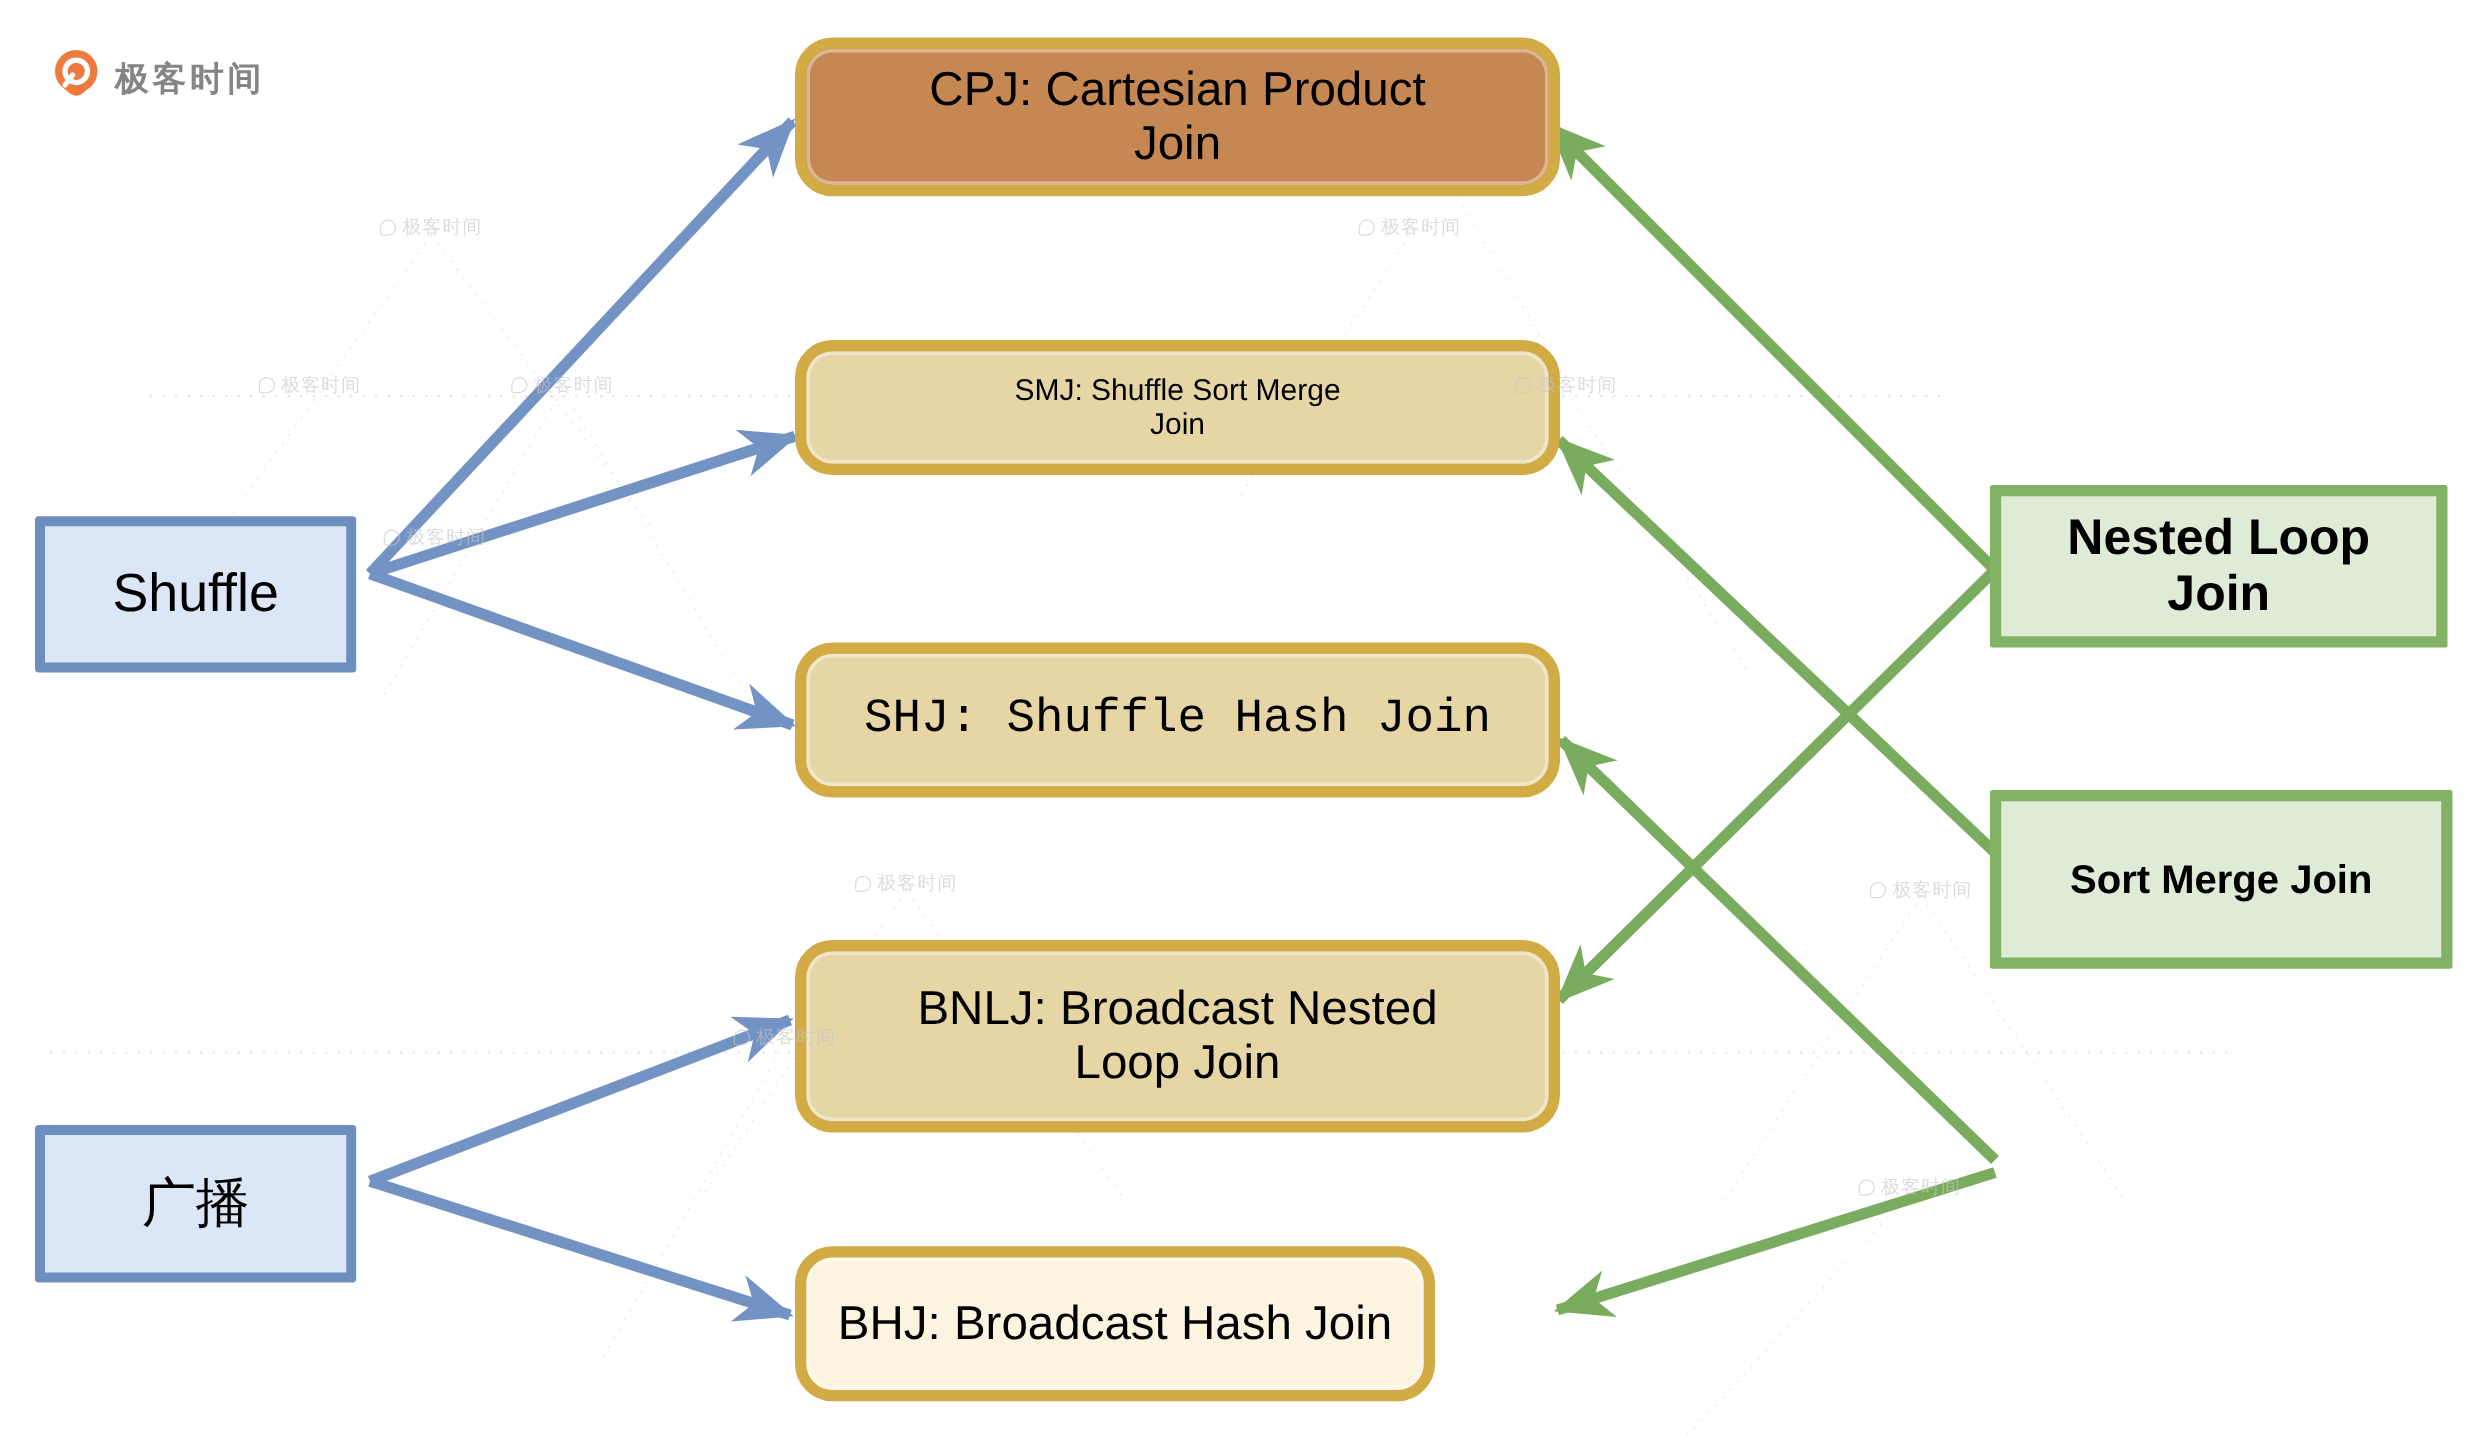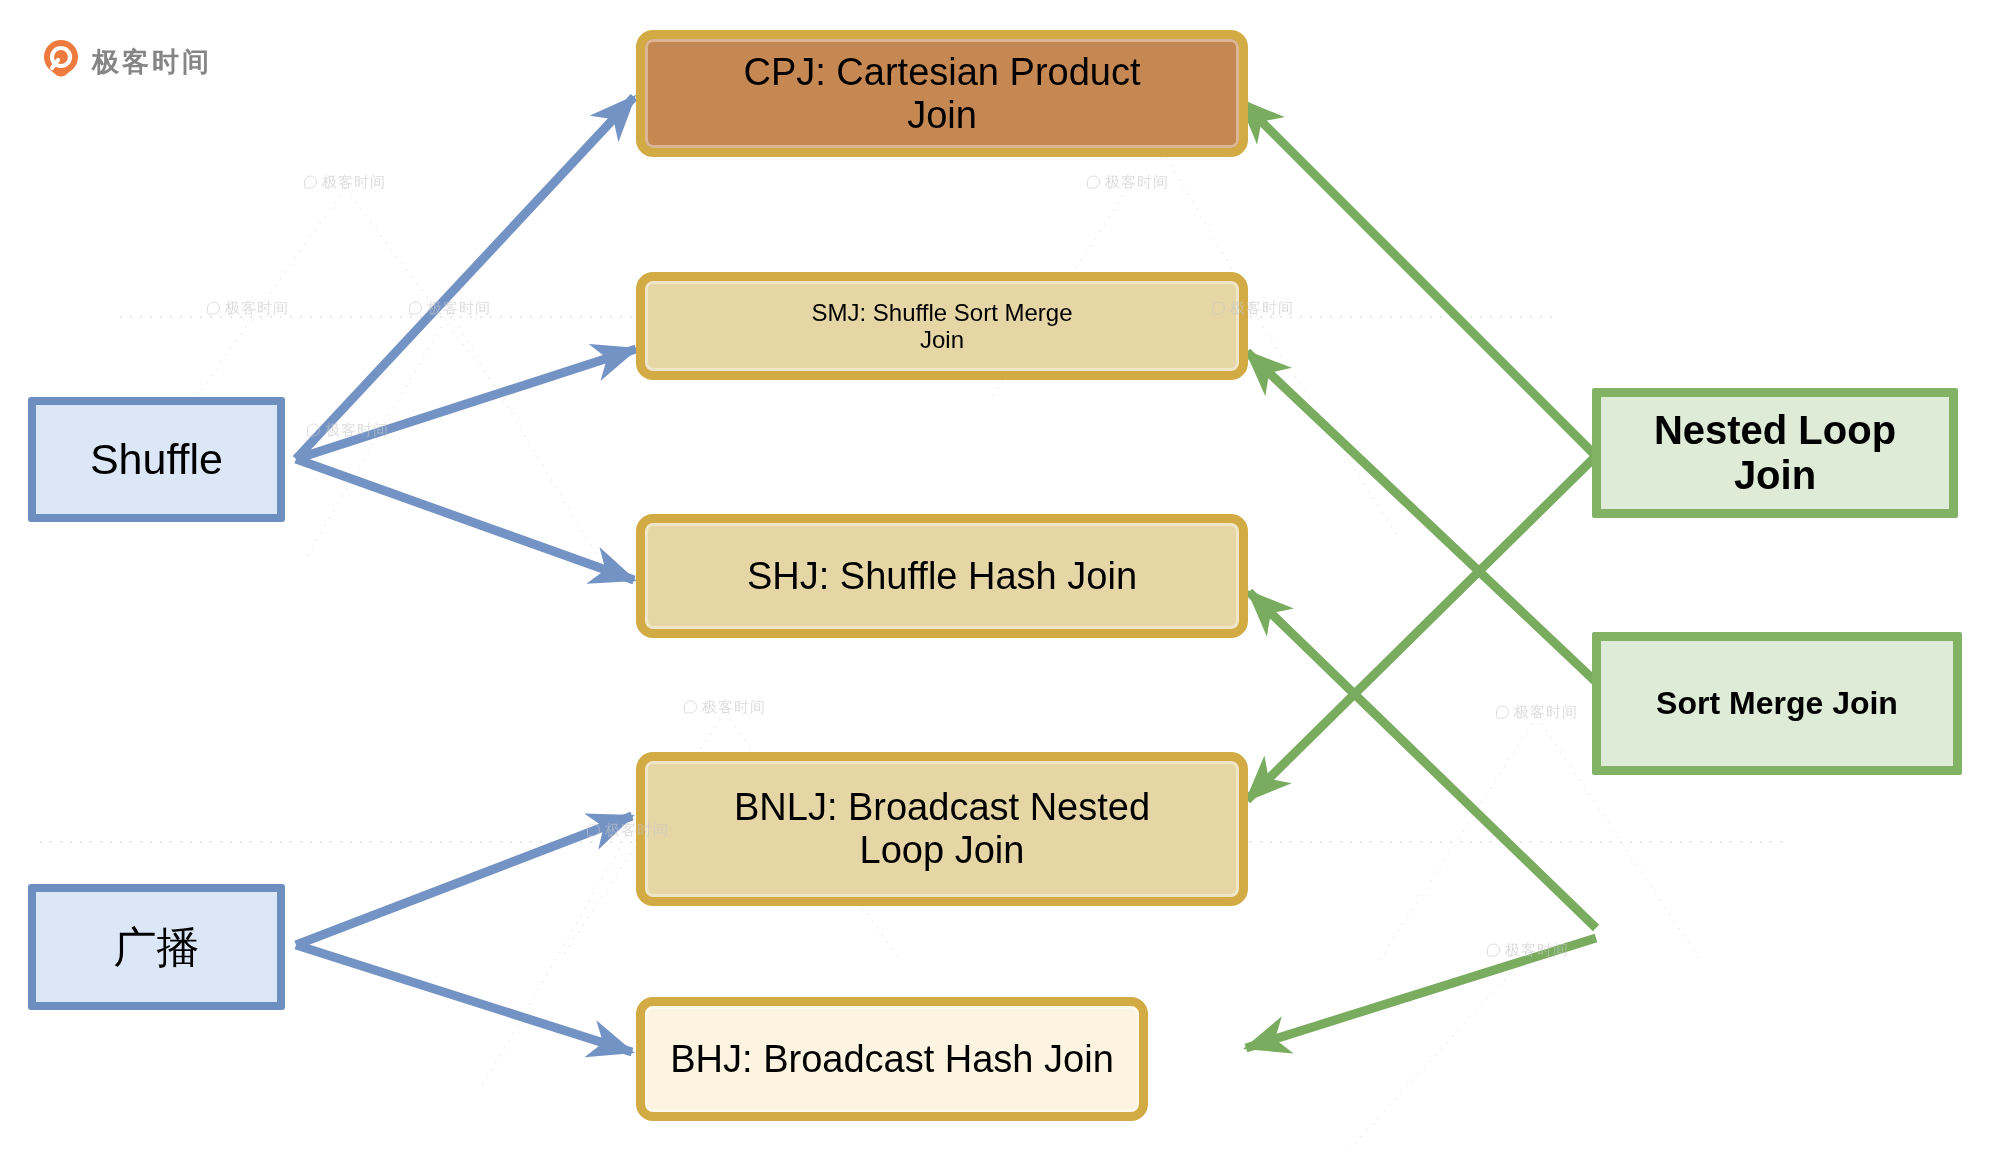--- a/index.html
+++ b/index.html
@@ -5,22 +5,22 @@
   html,body{margin:0;padding:0;background:#fff;}
   .stage{position:relative;width:1989px;height:1149px;background:#fff;overflow:hidden;
          font-family:"Liberation Sans",sans-serif;}
   .stage svg.edges{position:absolute;left:0;top:0;z-index:1;}
   #node-layer{position:absolute;left:0;top:0;width:100%;height:100%;z-index:2;pointer-events:none;}
   #wm-layer{position:absolute;left:0;top:0;width:100%;height:100%;z-index:4;pointer-events:none;}
 
   .node{position:absolute;display:flex;align-items:center;justify-content:center;
         text-align:center;color:#000;box-sizing:border-box;line-height:1.13;white-space:pre-line;}
   .node .label{display:block;width:100%;}
-  .node.blue{background:var(--blue-fill);border:8px solid var(--blue-border);border-radius:3px;}
-  .node.mid{border:9px solid var(--gold-border);border-radius:17px;
+  .node.blue{background:var(--blue-fill);border:8px solid var(--blue-border);border-radius:3px;margin-top:16px;}
+  .node.mid{border:9px solid var(--gold-border);border-radius:30px;
             box-shadow:inset 0 0 0 3px rgba(255,255,255,.38);}
   .node.brown{background:var(--brown-fill);}
   .node.tan{background:var(--tan-fill);}
   .node.cream{background:var(--cream-fill);}
   .node.green{background:var(--green-fill);border:9px solid var(--green-border);border-radius:2px;font-weight:bold;}
 
   .edge-blue{stroke:var(--blue-arrow);stroke-width:9;}
   .edge-green{stroke:var(--green-arrow);stroke-width:9;}
   .mk-blue{fill:var(--blue-arrow);}
   .mk-green{fill:var(--green-arrow);}
@@ -80,21 +80,21 @@
       </g>
   </svg>
 
   <div id="node-layer">
       <div class="node blue" style="left: 28px; top: 397px; width: 257px; height: 125px; font-size: 43px;"><span class="label">Shuffle</span></div>
       <div class="node blue" style="left: 28px; top: 884px; width: 257px; height: 126px; font-size: 43px;"><span class="label">广播</span></div>
       <div class="node mid brown" style="left: 636px; top: 30px; width: 612px; height: 127px; font-size: 38px;"><span class="label">CPJ: Cartesian Product
 Join</span></div>
       <div class="node mid tan" style="left: 636px; top: 272px; width: 612px; height: 108px; font-size: 24px;"><span class="label">SMJ: Shuffle Sort Merge
 Join</span></div>
-      <div class="node mid tan" style="left: 636px; top: 514px; width: 612px; height: 124px; font-size: 38px;"><span class="label">SHJ: Shuffle Hash Join</span></div>
+      <div class="node mid tan" style="left: 636px; top: 514px; width: 612px; height: 124px; font-size: 38px; font-family: Liberation Mono, monospace;"><span class="label">SHJ: Shuffle Hash Join</span></div>
       <div class="node mid tan" style="left: 636px; top: 752px; width: 612px; height: 154px; font-size: 38px;"><span class="label">BNLJ: Broadcast Nested
 Loop Join</span></div>
       <div class="node mid cream" style="left: 636px; top: 997px; width: 512px; height: 124px; font-size: 38px;"><span class="label">BHJ: Broadcast Hash Join</span></div>
       <div class="node green" style="left: 1592px; top: 388px; width: 366px; height: 130px; font-size: 40px;"><span class="label">Nested Loop
 Join</span></div>
       <div class="node green" style="left: 1592px; top: 632px; width: 370px; height: 143px; font-size: 32px;"><span class="label">Sort Merge Join</span></div>
     </div>
   <div id="wm-layer">
       <div class="wm" style="left: 345px; top: 182px;">
         <span class="wm-icon"></span>

